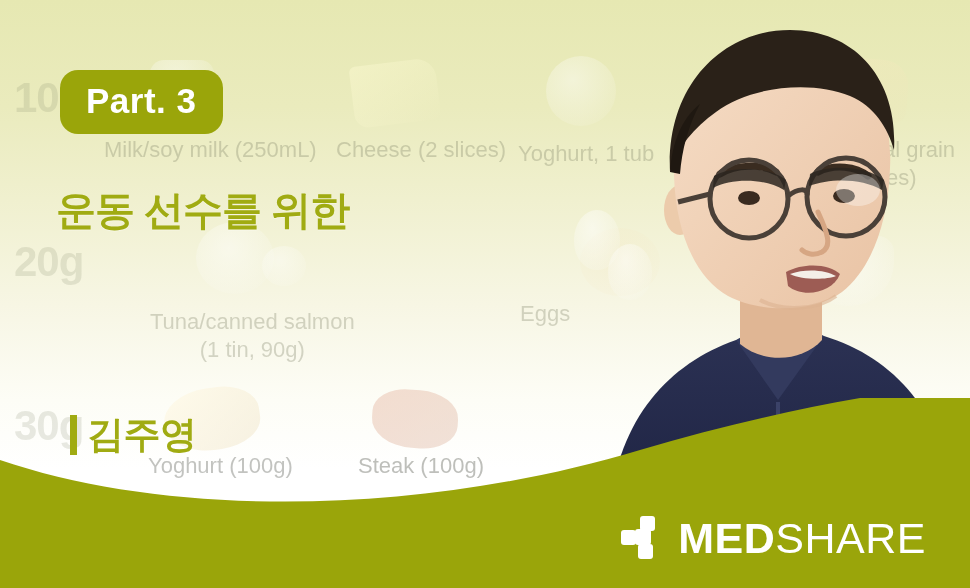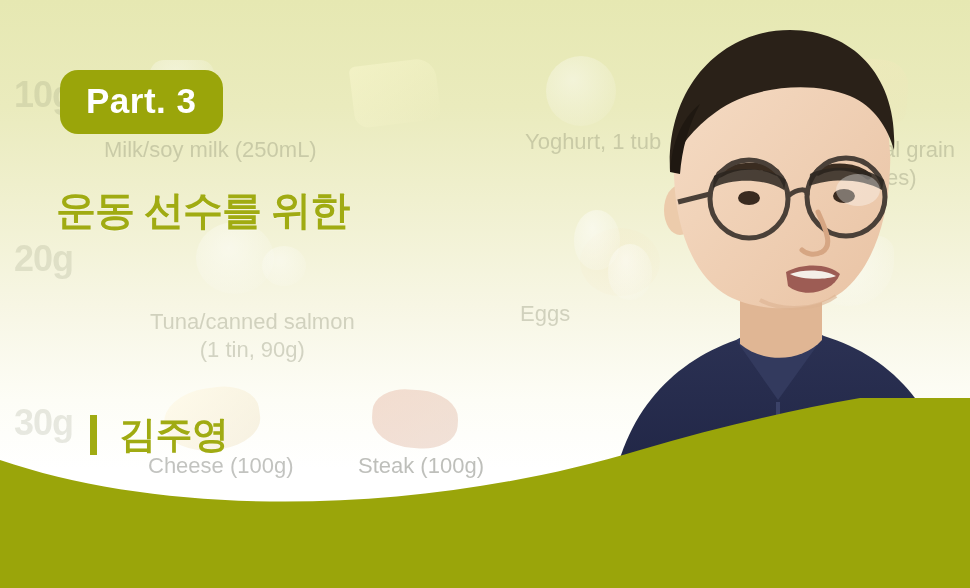--- a/index.html
+++ b/index.html
@@ -22,41 +22,41 @@
   }
 
   
   .bg-infographic{
     position:absolute;
     inset:0;
     pointer-events:none;
   }
   .bg-amount{
     position:absolute;
-    font-size:36px;
+    font-size:42px;
     font-weight:700;
     letter-spacing:-1px;
     color:rgba(120,122,95,0.17);
   }
   .bg-amount.a10{ left:14px;  top:74px; }
   .bg-amount.a20{ left:14px;  top:238px; }
   .bg-amount.a30{ left:14px;  top:402px; }
 
   .bg-label{
     position:absolute;
     font-size:22px;
     font-weight:400;
     color:rgba(120,122,95,0.30);
     white-space:pre-line;
     line-height:1.25;
     text-align:center;
   }
   .bg-label.l-milk   { left:104px; top:136px; }
   .bg-label.l-cheese { left:336px; top:136px; }
-  .bg-label.l-yog    { left:518px; top:128px;margin-left:7px; }
+  .bg-label.l-yog    { left:518px; top:140px; }
   .bg-label.l-grain  { left:790px; top:136px; text-align:center;}
   .bg-label.l-tuna   { left:150px; top:300px;margin-top:8px; }
   .bg-label.l-eggs   { left:520px; top:300px; }
   .bg-label.l-chick  { left:148px; top:452px; color:rgba(110,112,105,0.42);}
   .bg-label.l-steak  { left:358px; top:452px; color:rgba(110,112,105,0.45);}
 
   
   .food{
     position:absolute;
     border-radius:50%;
@@ -134,26 +134,25 @@
   }
   .title .line{ display:block; white-space:nowrap; }
 
   
   .speaker-name{
     position:absolute;
     left:70px;
     top:410px;
     display:flex;
     align-items:center;
-    gap:22px;
+    gap:10px;
     color:#a0ab12;
     font-size:37px;
     font-weight:700;
     letter-spacing:-.5px;
-    margin-left:20px;
   }
   .name-bar{
     display:inline-block;
     width:7px;
     height:40px;
     background:#a0ab12;
   }
 
   
   .bottom-wave{
@@ -204,27 +203,28 @@
     <div class="food blob-egg2"></div>
     <div class="food blob-rice"></div>
     <div class="food blob-chicken"></div>
     <div class="food blob-steak"></div>
 
     <div class="bg-amount a10">10g</div>
     <div class="bg-amount a20">20g</div>
     <div class="bg-amount a30">30g</div>
 
     <div class="bg-label l-milk">Milk/soy milk (250mL)</div>
+    <div class="bg-label l-cheese">Cheese (2 slices)</div>
     <div class="bg-label l-yog">Yoghurt, 1 tub</div>
     <div class="bg-label l-grain">Wholemeal grain
 (2 slices)</div>
     <div class="bg-label l-tuna">Tuna/canned salmon
 (1 tin, 90g)</div>
     <div class="bg-label l-eggs">Eggs</div>
-    <div class="bg-label l-chick">Cheese (100g)</div>
+    <div class="bg-label l-chick">Yoghurt (100g)</div>
     <div class="bg-label l-steak">Steak (100g)</div>
   </div>
 
   <div class="speaker-photo">
     <svg viewBox="0 0 430 540" xmlns="http://www.w3.org/2000/svg">
       <defs>
         <clipPath id="clipPhoto">
             <rect x="0" y="0" width="430" height="540"></rect>
           </clipPath>
         <linearGradient id="skin" x1="0" y1="0" x2="1" y2="1">
@@ -293,14 +293,27 @@
     <span class="name-bar"></span>
     <span>김주영</span>
   </div>
 
   <div class="bottom-wave">
     <svg viewBox="0 0 970 190" preserveAspectRatio="none" xmlns="http://www.w3.org/2000/svg">
       <path d="M 0 62 C 170 120 420 118 640 52 C 760 16 880 -6 970 -16 L 970 190 L 0 190 Z" fill="#9aa50a"></path>
     </svg>
   </div>
 
+  <div class="logo">
+    <span class="logo-mark">
+      <svg viewBox="0 0 46 46" xmlns="http://www.w3.org/2000/svg">
+        <rect x="20" y="1" width="15" height="15" rx="3" fill="#ffffff"></rect>
+        <rect x="1" y="15" width="15" height="15" rx="3" fill="#ffffff"></rect>
+        <rect x="15" y="14" width="16" height="16" rx="3" fill="#ffffff"></rect>
+        <rect x="18" y="29" width="15" height="15" rx="3" fill="#ffffff"></rect>
+      </svg>
+    </span>
+    <span class="logo-text">
+      <span class="med">MED</span><span class="share">SHARE</span>
+    </span>
+  </div>
 
 </div>
 
 </body></html>

